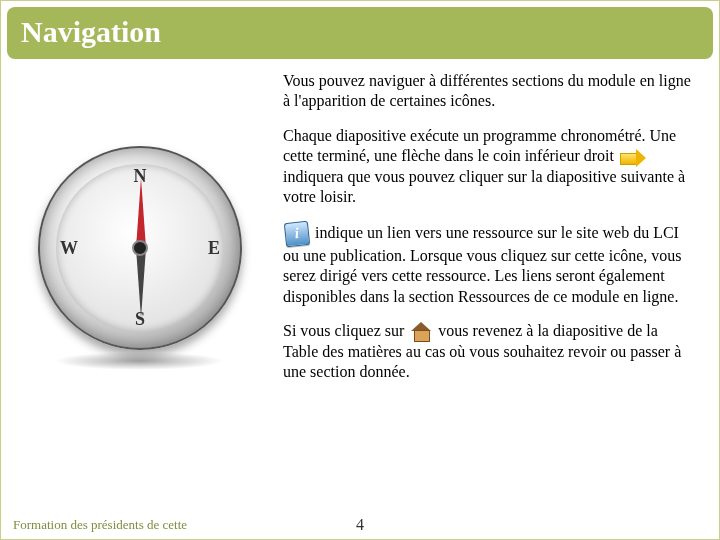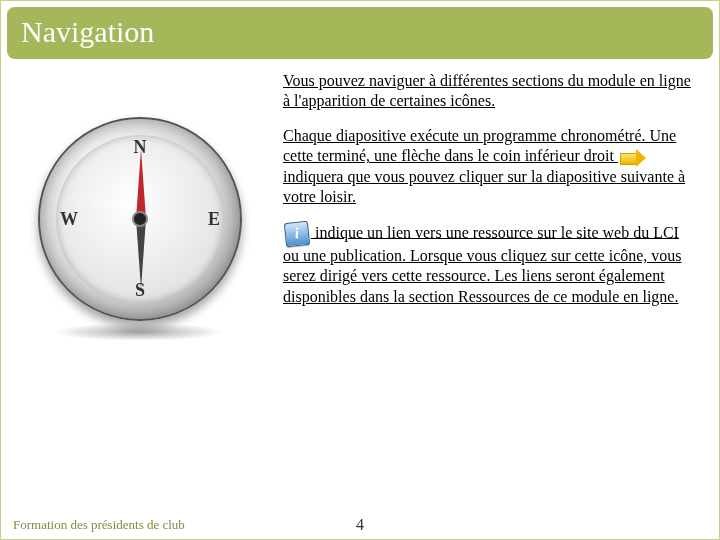--- a/index.html
+++ b/index.html
@@ -1,35 +1,35 @@
 <!DOCTYPE html>
 <html><head>
 <meta charset="utf-8">
 <style>
 html,body{margin:0;padding:0;font-family:Georgia,'Times New Roman',serif;background:#fff;}
 .slide{width:720px;height:540px;position:relative;box-sizing:border-box;border:1px solid #c8d088;background:#fff;}
 .title-bar{margin:6px 6px 0 6px;background:#a4b85a;border-radius:8px;padding:8px 14px 10px;color:#fff;}
-.title-bar h1{margin:0;font-size:30px;font-weight:normal;font-family:Georgia,serif;color:#fefefe;}
+.title-bar h1{margin:0;font-size:30px;font-weight:bold;font-family:Georgia,serif;color:#fefefe;}
 .content{display:flex;padding:10px 28px 0 10px;gap:12px;}
 .left-col{width:260px;display:flex;align-items:center;justify-content:center;}
 .compass-wrap{width:230px;height:230px;position:relative;margin-top:40px;}
 .compass{width:200px;height:200px;border-radius:50%;background:radial-gradient(circle at 35% 30%,#fdfdfd 0%,#d8d8d8 55%,#9a9a9a 100%);border:2px solid #555;box-shadow:inset 0 0 18px rgba(0,0,0,.4),0 6px 10px rgba(0,0,0,.35);position:absolute;top:8px;left:12px;}
 .compass .face{position:absolute;inset:16px;border-radius:50%;background:radial-gradient(circle at 45% 40%,#ffffff 0%,#e4e4e4 70%,#c9c9c9 100%);box-shadow:inset 0 0 8px rgba(0,0,0,.25);}
 .compass .dir{position:absolute;font:bold 18px Georgia,serif;color:#333;}
 .compass .n{top:18px;left:50%;transform:translateX(-50%);}
 .compass .s{bottom:18px;left:50%;transform:translateX(-50%);}
 .compass .e{right:20px;top:50%;transform:translateY(-50%);}
 .compass .w{left:20px;top:50%;transform:translateY(-50%);}
 .needle{position:absolute;left:50%;top:50%;width:8px;height:140px;transform:translate(-50%,-50%);}
 .needle .north{width:0;height:0;border-left:5px solid transparent;border-right:5px solid transparent;border-bottom:70px solid #c1272d;margin:0 auto;}
 .needle .south{width:0;height:0;border-left:5px solid transparent;border-right:5px solid transparent;border-top:70px solid #444;margin:0 auto;}
 .needle .pivot{position:absolute;left:50%;top:50%;width:12px;height:12px;background:#222;border-radius:50%;transform:translate(-50%,-50%);border:2px solid #888;}
 .compass-shadow{position:absolute;bottom:-2px;left:28px;width:170px;height:18px;background:radial-gradient(ellipse at center,rgba(0,0,0,.35) 0%,rgba(0,0,0,0) 70%);border-radius:50%;}
 .right-col{flex:1;font-size:16px;line-height:1.28;color:#000;padding-top:2px;}
-.right-col p{margin:0 0 14px 0;text-decoration:underline;}
+.right-col p{margin:0 0 14px 0;}
 .inline-icon{display:inline-block;vertical-align:middle;margin:0 2px;}
 .arrow-icon{width:26px;height:16px;position:relative;}
 .arrow-icon .shaft{position:absolute;left:0;top:3px;width:16px;height:10px;background:linear-gradient(#ffe36b,#f0b400);border:1px solid #caa200;}
 .arrow-icon .head{position:absolute;left:16px;top:-1px;width:0;height:0;border-top:9px solid transparent;border-bottom:9px solid transparent;border-left:10px solid #f0b400;}
 .info-icon{width:22px;height:22px;background:linear-gradient(#cfe8ff,#4d90c8);border:1px solid #2d5f8a;border-radius:3px;color:#fff;font:italic bold 15px Georgia;text-align:center;line-height:21px;box-shadow:0 1px 1px rgba(0,0,0,.3);transform:rotate(-6deg);display:inline-block;}
 .home-icon{width:22px;height:18px;position:relative;display:inline-block;}
 .home-icon .roof{position:absolute;top:-2px;left:1px;width:0;height:0;border-left:10px solid transparent;border-right:10px solid transparent;border-bottom:9px solid #8a5a2a;}
 .home-icon .base{position:absolute;bottom:0;left:4px;width:14px;height:10px;background:#d9a35a;border:1px solid #7a4d1a;}
 .footer{position:absolute;bottom:6px;left:12px;right:12px;display:flex;align-items:center;font-size:13px;color:#7e8f3f;}
 .footer .page{position:absolute;left:50%;transform:translateX(-50%);font-size:16px;color:#333;}
@@ -73,22 +73,29 @@
           <span class="shaft"></span><span class="head"></span>
         </span>
         <span> indiquera que vous pouvez cliquer sur la diapositive suivante à votre loisir.</span>
       </p>
 
       <p>
         <span class="inline-icon info-icon">i</span>
         <span> indique un lien vers une ressource sur le site web du LCI ou une publication. Lorsque vous cliquez sur cette icône, vous serez dirigé vers cette ressource.  Les liens seront également disponibles dans la section Ressources de ce module en ligne.</span>
       </p>
 
+      <p>
+        <span>Si vous cliquez sur </span>
+        <span class="inline-icon home-icon">
+          <span class="roof"></span><span class="base"></span>
+        </span>
+        <span> vous revenez à la diapositive de la Table des matières au cas où vous souhaitez revoir ou passer à une section donnée.</span>
+      </p>
 
     </div>
   </div>
 
   <div class="footer">
-    <span>Formation des présidents de club</span>
+    <span>Formation des présidents de cette</span>
     <span class="page">4</span>
   </div>
 
 </div>
 
 </body></html>

